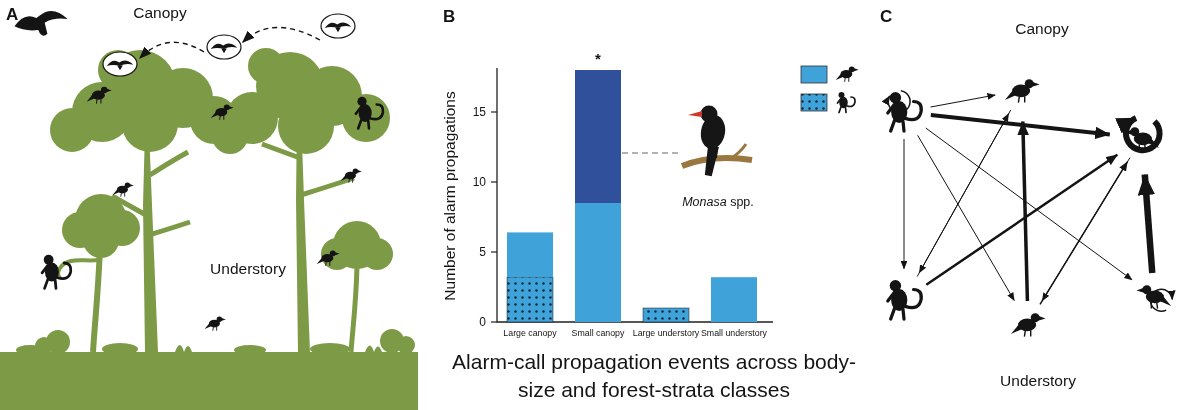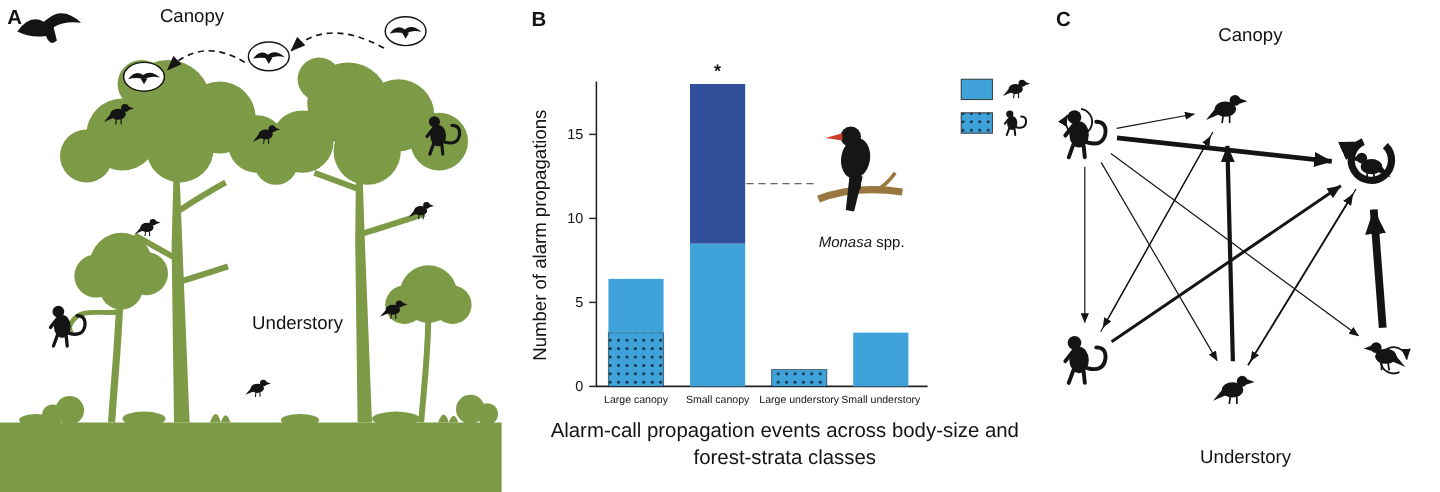--- a/index.html
+++ b/index.html
@@ -7,21 +7,21 @@
   .panel{position:absolute;top:0;}
   svg text{fill:#141414;}
   .panel-label{font-size:17px;font-weight:700;}
   .strata-label{font-size:15.5px;}
   .ylabel{font-size:15.5px;text-anchor:middle;}
   .ytick{font-size:12px;text-anchor:end;}
   .cat-label{font-size:8.8px;text-anchor:middle;}
   .star{font-size:15px;font-weight:600;text-anchor:middle;}
   .species-label{font-size:12.5px;text-anchor:middle;}
   .caption{position:absolute;left:442px;top:348px;width:424px;text-align:center;
-           font-size:17px;line-height:1.35;color:#141414;}
+           font-size:21px;line-height:1.35;color:#141414;}
 </style>
 </head>
 <body>
 
 <div class="fig">
 
   <div class="panel" style="left:0;width:435px;height:410px;">
     <svg id="svg-a" width="435" height="410" viewBox="0 0 435 410">
       <defs>
         <symbol id="bird" viewBox="0 0 40 32">

